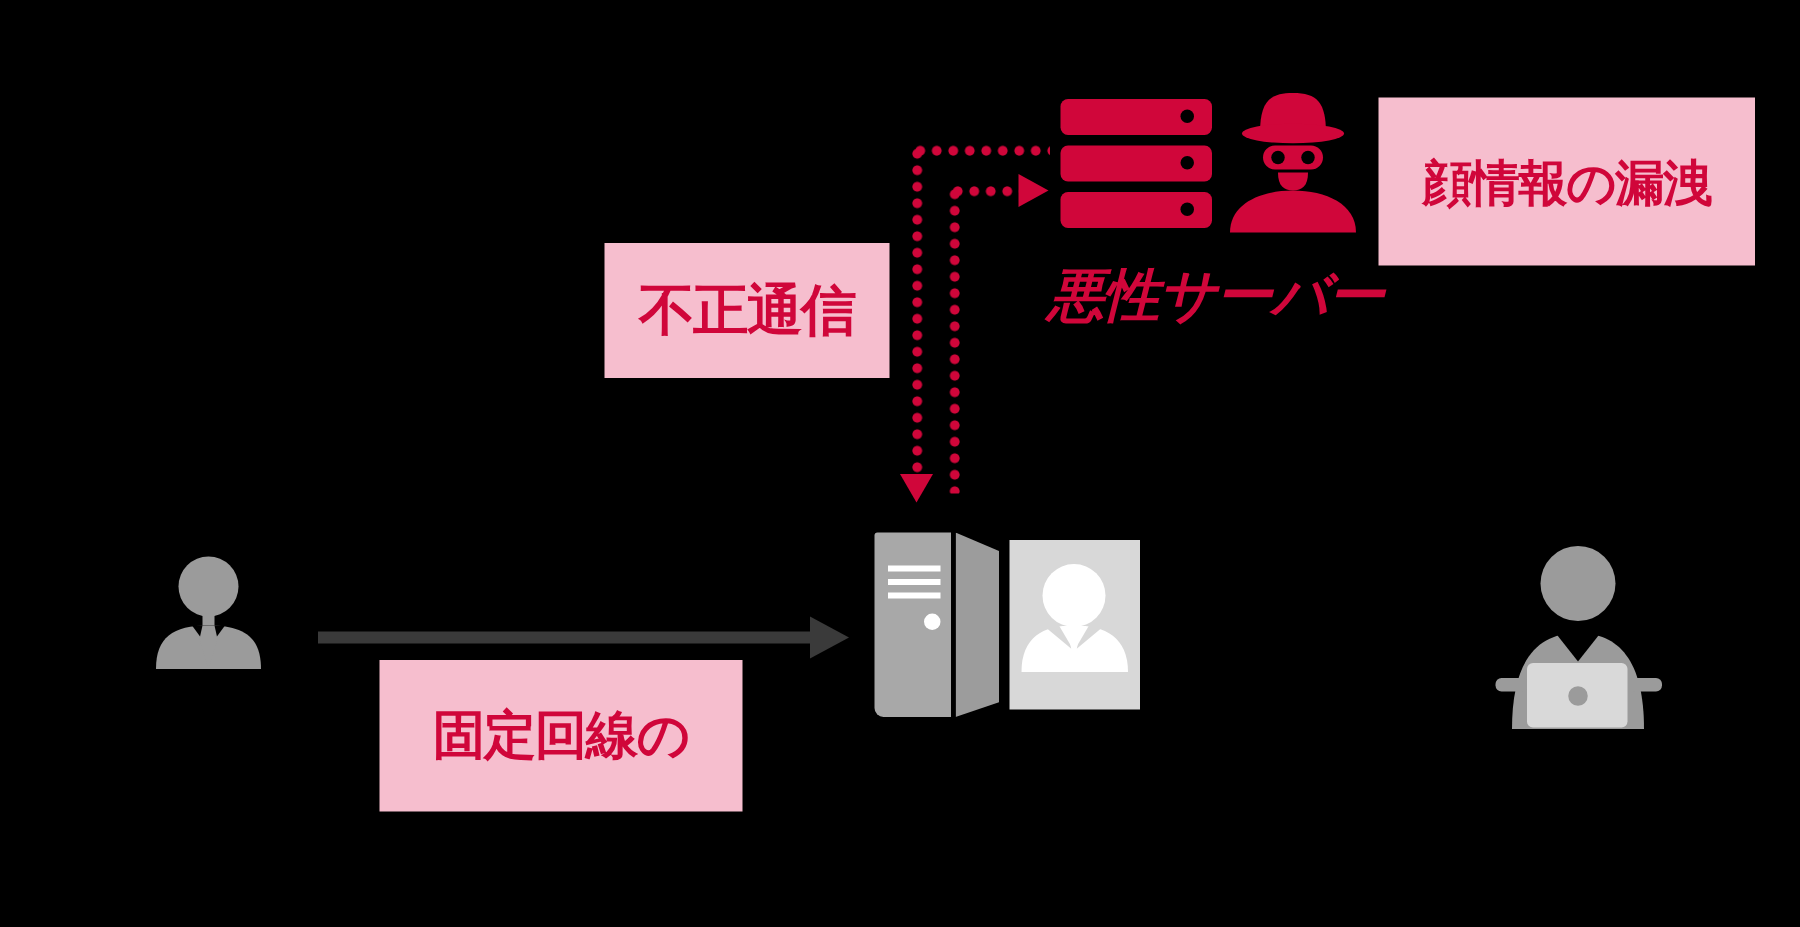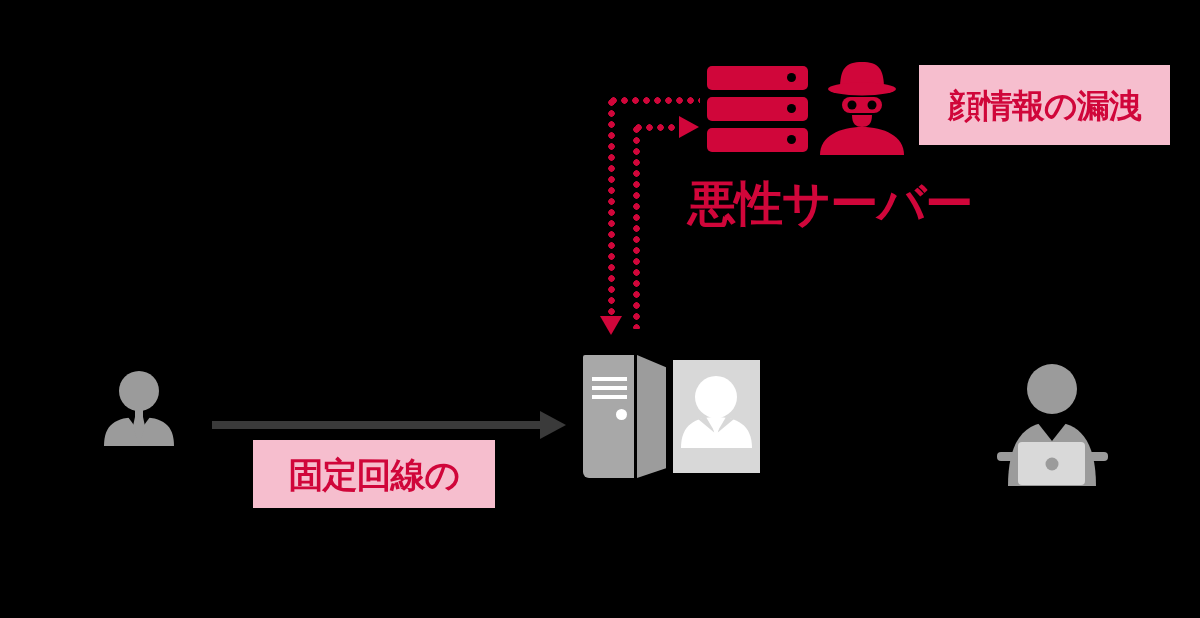--- a/index.html
+++ b/index.html
@@ -11,27 +11,27 @@
   .abs{position:absolute;}
 
   
   .callout{
     background:var(--pink,#f6bece);
     color:var(--red,#d0063a);
     font-weight:bold;text-align:center;
     display:flex;flex-direction:column;justify-content:center;align-items:center;
     letter-spacing:-1px;
   }
-  .callout-leak{left:919px;top:65px;width:251px;height:80px;font-size:33px;line-height:41px;}
+  .callout-leak{left:919px;top:65px;width:251px;height:112px;font-size:33px;line-height:41px;}
   .callout-comm{left:403px;top:162px;width:190px;height:90px;font-size:37px;}
-  .callout-fixed{left:253px;top:440px;width:242px;height:68px;font-size:35px;line-height:45px;}
+  .callout-fixed{left:253px;top:440px;width:242px;height:101px;font-size:35px;line-height:45px;}
 
   .red-label{
-    color:var(--red,#d0063a);font-weight:bold;font-size:48px;
-    text-align:center;letter-spacing:-1px;white-space:nowrap;
+    color:var(--red,#d0063a);font-weight:bold;font-size:38px;
+    text-align:center;letter-spacing:-1px;white-space:nowrap;font-style:italic;
   }
   .label-malicious{left:688px;top:172px;width:244px;}
 
   
   .dotted-h{
     height:7px;
     background-image:radial-gradient(circle, var(--red,#d0063a) 3px, rgba(0,0,0,0) 3.5px);
     background-size:11px 7px;background-position:center left;background-repeat:repeat-x;
   }
   .dotted-v{
@@ -122,20 +122,23 @@
       <circle cx="56" cy="49" r="4.5"></circle>
     </g>
   </svg>
 
   <div class="abs callout callout-leak">
     <span>顔情報の漏洩</span>
   </div>
 
   <div class="abs red-label label-malicious">悪性サーバー</div>
 
+  <div class="abs callout callout-comm">
+    <span>不正通信</span>
+  </div>
 
   <svg class="abs" style="left:101px;top:370px" width="76" height="76" viewBox="0 0 76 76">
     <g fill="var(--gray,#9b9b9b)">
       <circle cx="38" cy="21" r="20"></circle>
       <rect x="34" y="39" width="8" height="8"></rect>
       <path d="M3,76 C3,55 14,47 38,47 C62,47 73,55 73,76 Z"></path>
     </g>
     <polygon points="27,47 49,47 38,62" fill="var(--background,#000)"></polygon>
     <polygon points="34,47 42,47 44,56 38,76 32,56" fill="var(--gray,#9b9b9b)"></polygon>
   </svg>

